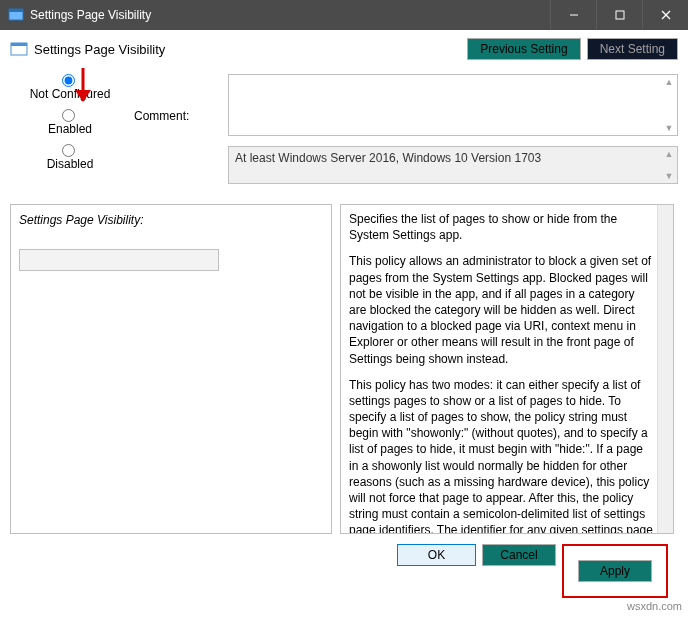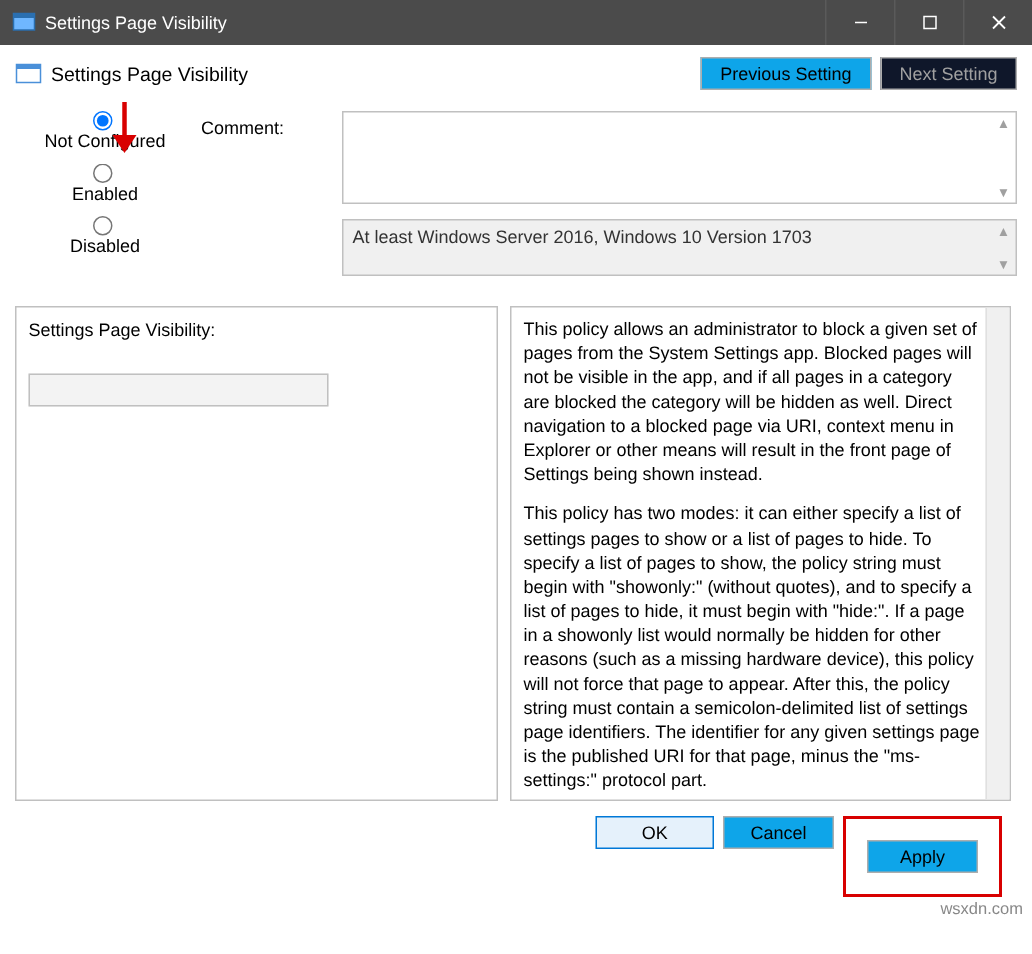--- a/index.html
+++ b/index.html
@@ -33,42 +33,42 @@
   .winbtn svg { width: 10px; height: 10px; }
   .content { padding: 8px 10px 10px 10px; }
   .header-row { display: flex; align-items: center; margin-bottom: 14px; }
   .header-row .icon { width: 18px; height: 18px; margin-right: 6px; }
   .header-title { font-size: 13px; flex: 1; }
   .nav-btns { display: flex; gap: 6px; }
   .btn {
     height: 22px;
     padding: 0 12px;
     border: 1px solid #adadad;
-    background: #0ea5e9;
+    background: #0f766e;
     font-family: inherit;
     font-size: 12px;
     cursor: pointer;
   }
   .btn:disabled {
     color: #a0a0a0;
     background: #0f172a;
   }
   .top-grid {
     display: grid;
     grid-template-columns: 120px 90px 1fr;
     column-gap: 4px;
     row-gap: 10px;
     align-items: start;
     margin-bottom: 10px;
     position: relative;
   }
   .radios { grid-column: 1; grid-row: 1 / span 3; }
   .radio-row { display: flex; align-items: center; margin-bottom: 8px; flex-direction: column; }
   .radio-row input { margin: 0 4px 0 0; }
-  .comment-label { grid-column: 2; grid-row: 1; padding-top: 4px; }
+  .comment-label { grid-column: 2; grid-row: 1; padding-top: 4px; margin-top: 31px; }
   .comment-box {
     grid-column: 3; grid-row: 1;
     height: 62px;
     border: 1px solid #c0c0c0;
     position: relative;
     background: #fff;
   }
   .supported-label { grid-column: 2; grid-row: 2; padding-top: 8px; }
   .supported-box {
     grid-column: 3; grid-row: 2;
@@ -97,21 +97,21 @@
   .mid-labels .left { width: 330px; }
   .panes { display: flex; gap: 8px; margin-top: 4px; }
   .pane {
     border: 1px solid #c0c0c0;
     height: 330px;
     overflow: hidden;
     position: relative;
   }
   .pane-left { width: 322px; padding: 8px; }
   .pane-right { width: 334px; padding: 6px 18px 6px 8px; }
-  .opt-label { margin-bottom: 22px; }
+  .opt-label { margin-bottom: 22px; font-style: italic; }
   .opt-input {
     width: 200px; height: 22px;
     border: 1px solid #c0c0c0;
     background: #f3f3f3;
   }
   .help-text p { margin: 0 0 10px 0; line-height: 1.35; }
   .right-scroll {
     position: absolute;
     top: 0; right: 0; bottom: 0;
     width: 16px;
@@ -225,20 +225,21 @@
   </div>
 
 
   <div class="panes">
     <div class="pane pane-left">
       <div class="opt-label">Settings Page Visibility:</div>
       <input class="opt-input" type="text" disabled="" value="" style="">
     </div>
     <div class="pane pane-right">
       <div class="help-text">
+        <p>Specifies the list of pages to show or hide from the System Settings app.</p>
         <p>This policy allows an administrator to block a given set of pages from the System Settings app. Blocked pages will not be visible in the app, and if all pages in a category are blocked the category will be hidden as well. Direct navigation to a blocked page via URI, context menu in Explorer or other means will result in the front page of Settings being shown instead.</p>
         <p>This policy has two modes: it can either specify a list of settings pages to show or a list of pages to hide. To specify a list of pages to show, the policy string must begin with "showonly:" (without quotes), and to specify a list of pages to hide, it must begin with "hide:". If a page in a showonly list would normally be hidden for other reasons (such as a missing hardware device), this policy will not force that page to appear. After this, the policy string must contain a semicolon-delimited list of settings page identifiers. The identifier for any given settings page is the published URI for that page, minus the "ms-settings:" protocol part.</p>
       </div>
       <div class="right-scroll"></div>
     </div>
   </div>
 
   <div class="footer">
     <button class="btn btn-ok">OK</button>
     <button class="btn btn-cancel">Cancel</button>

